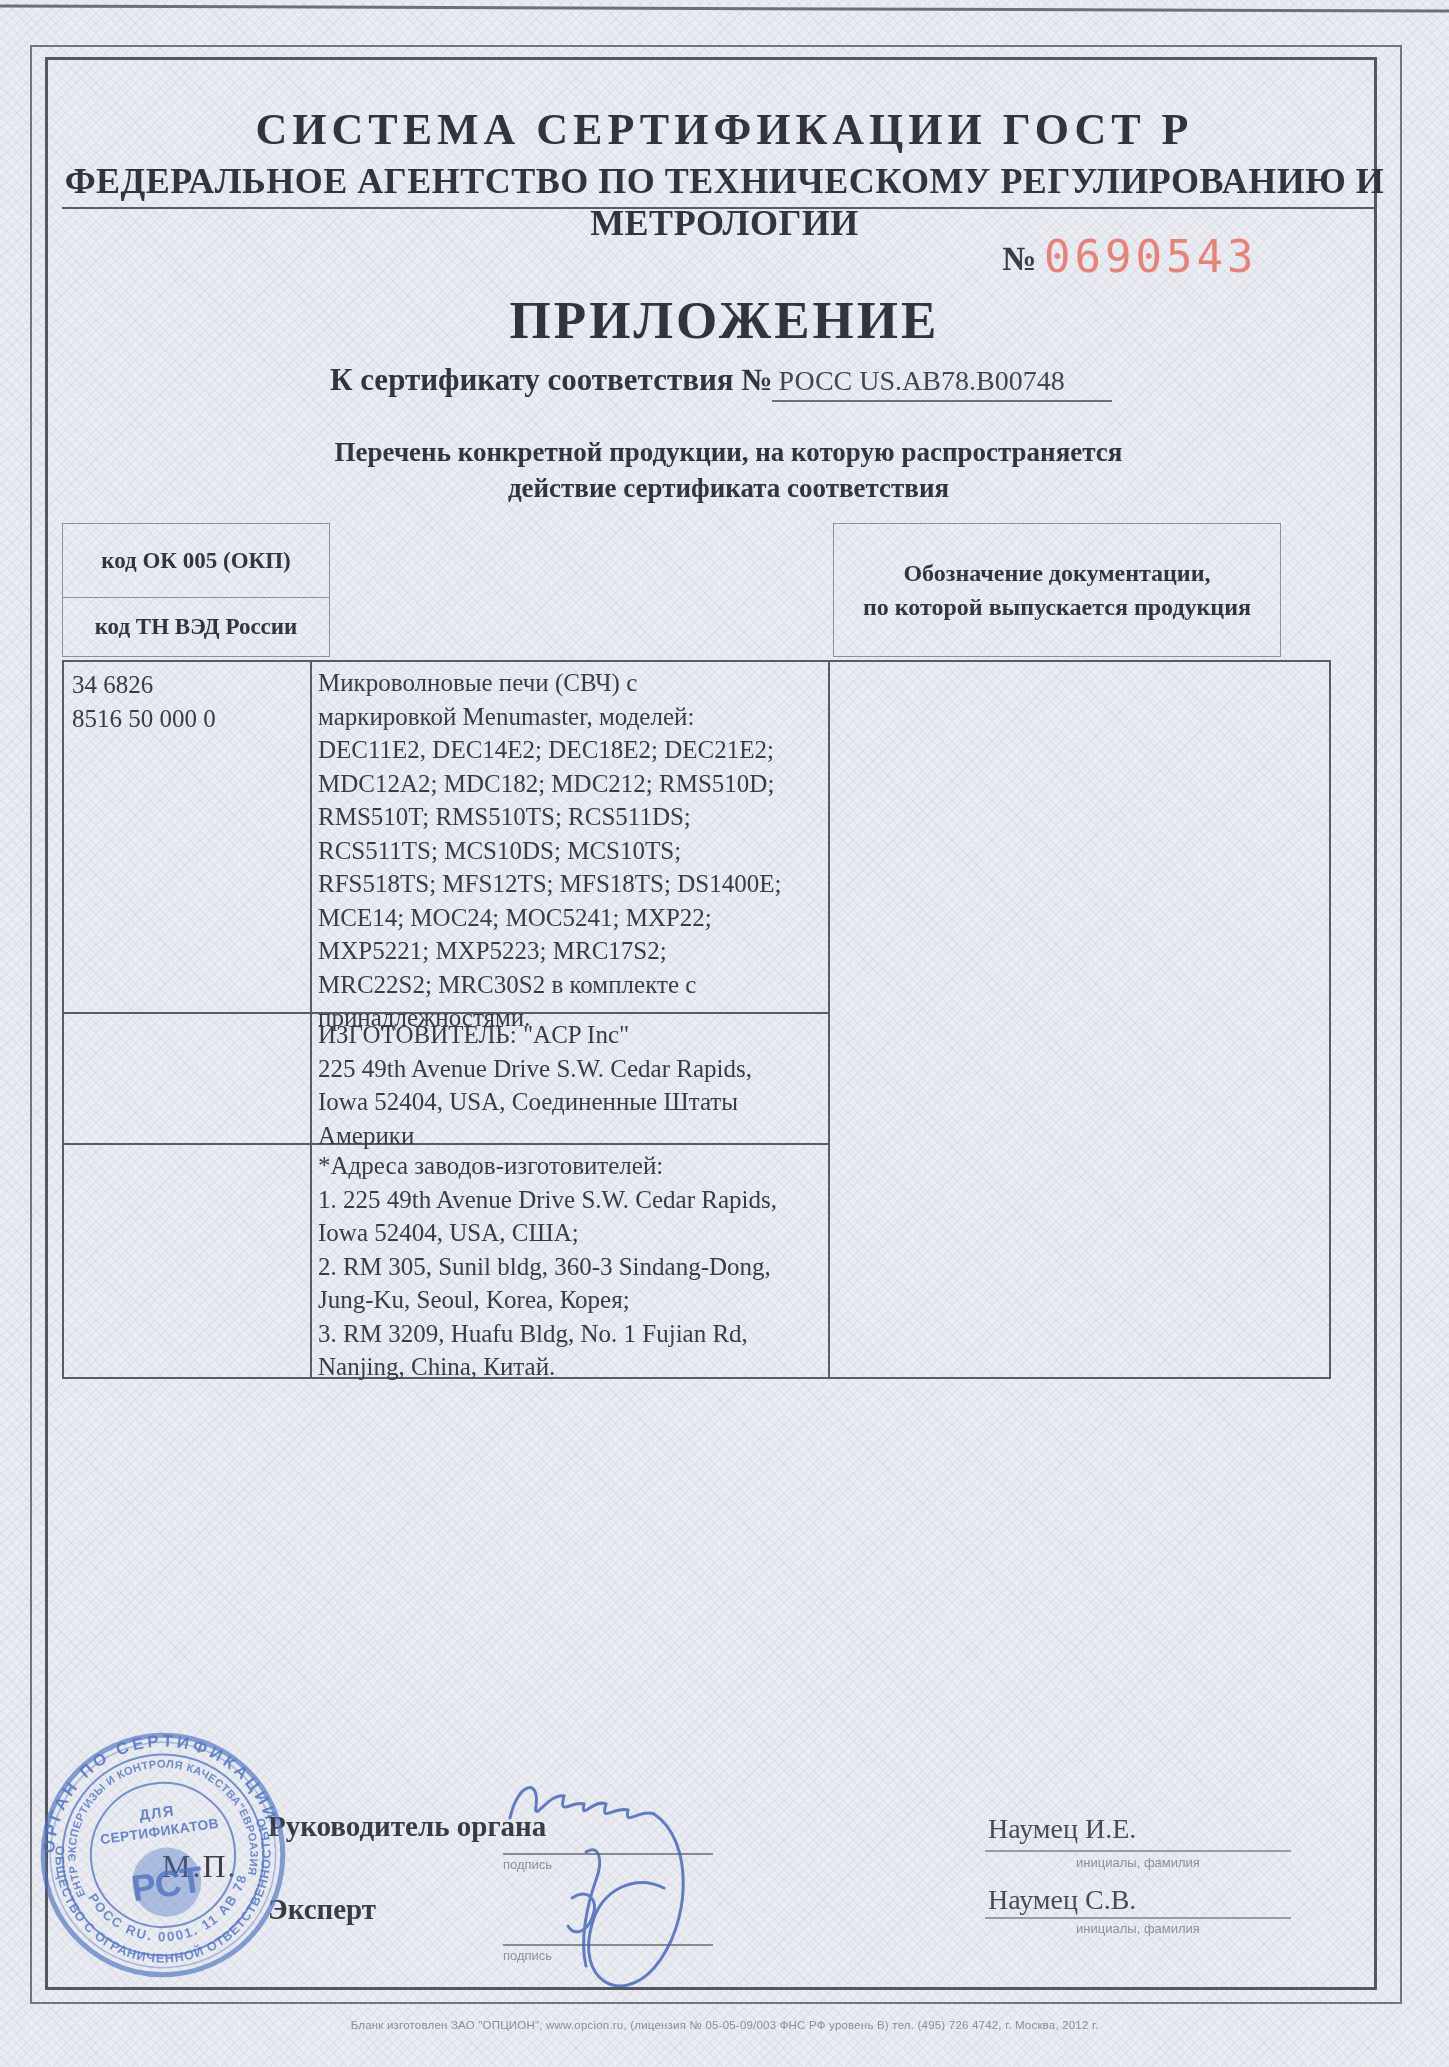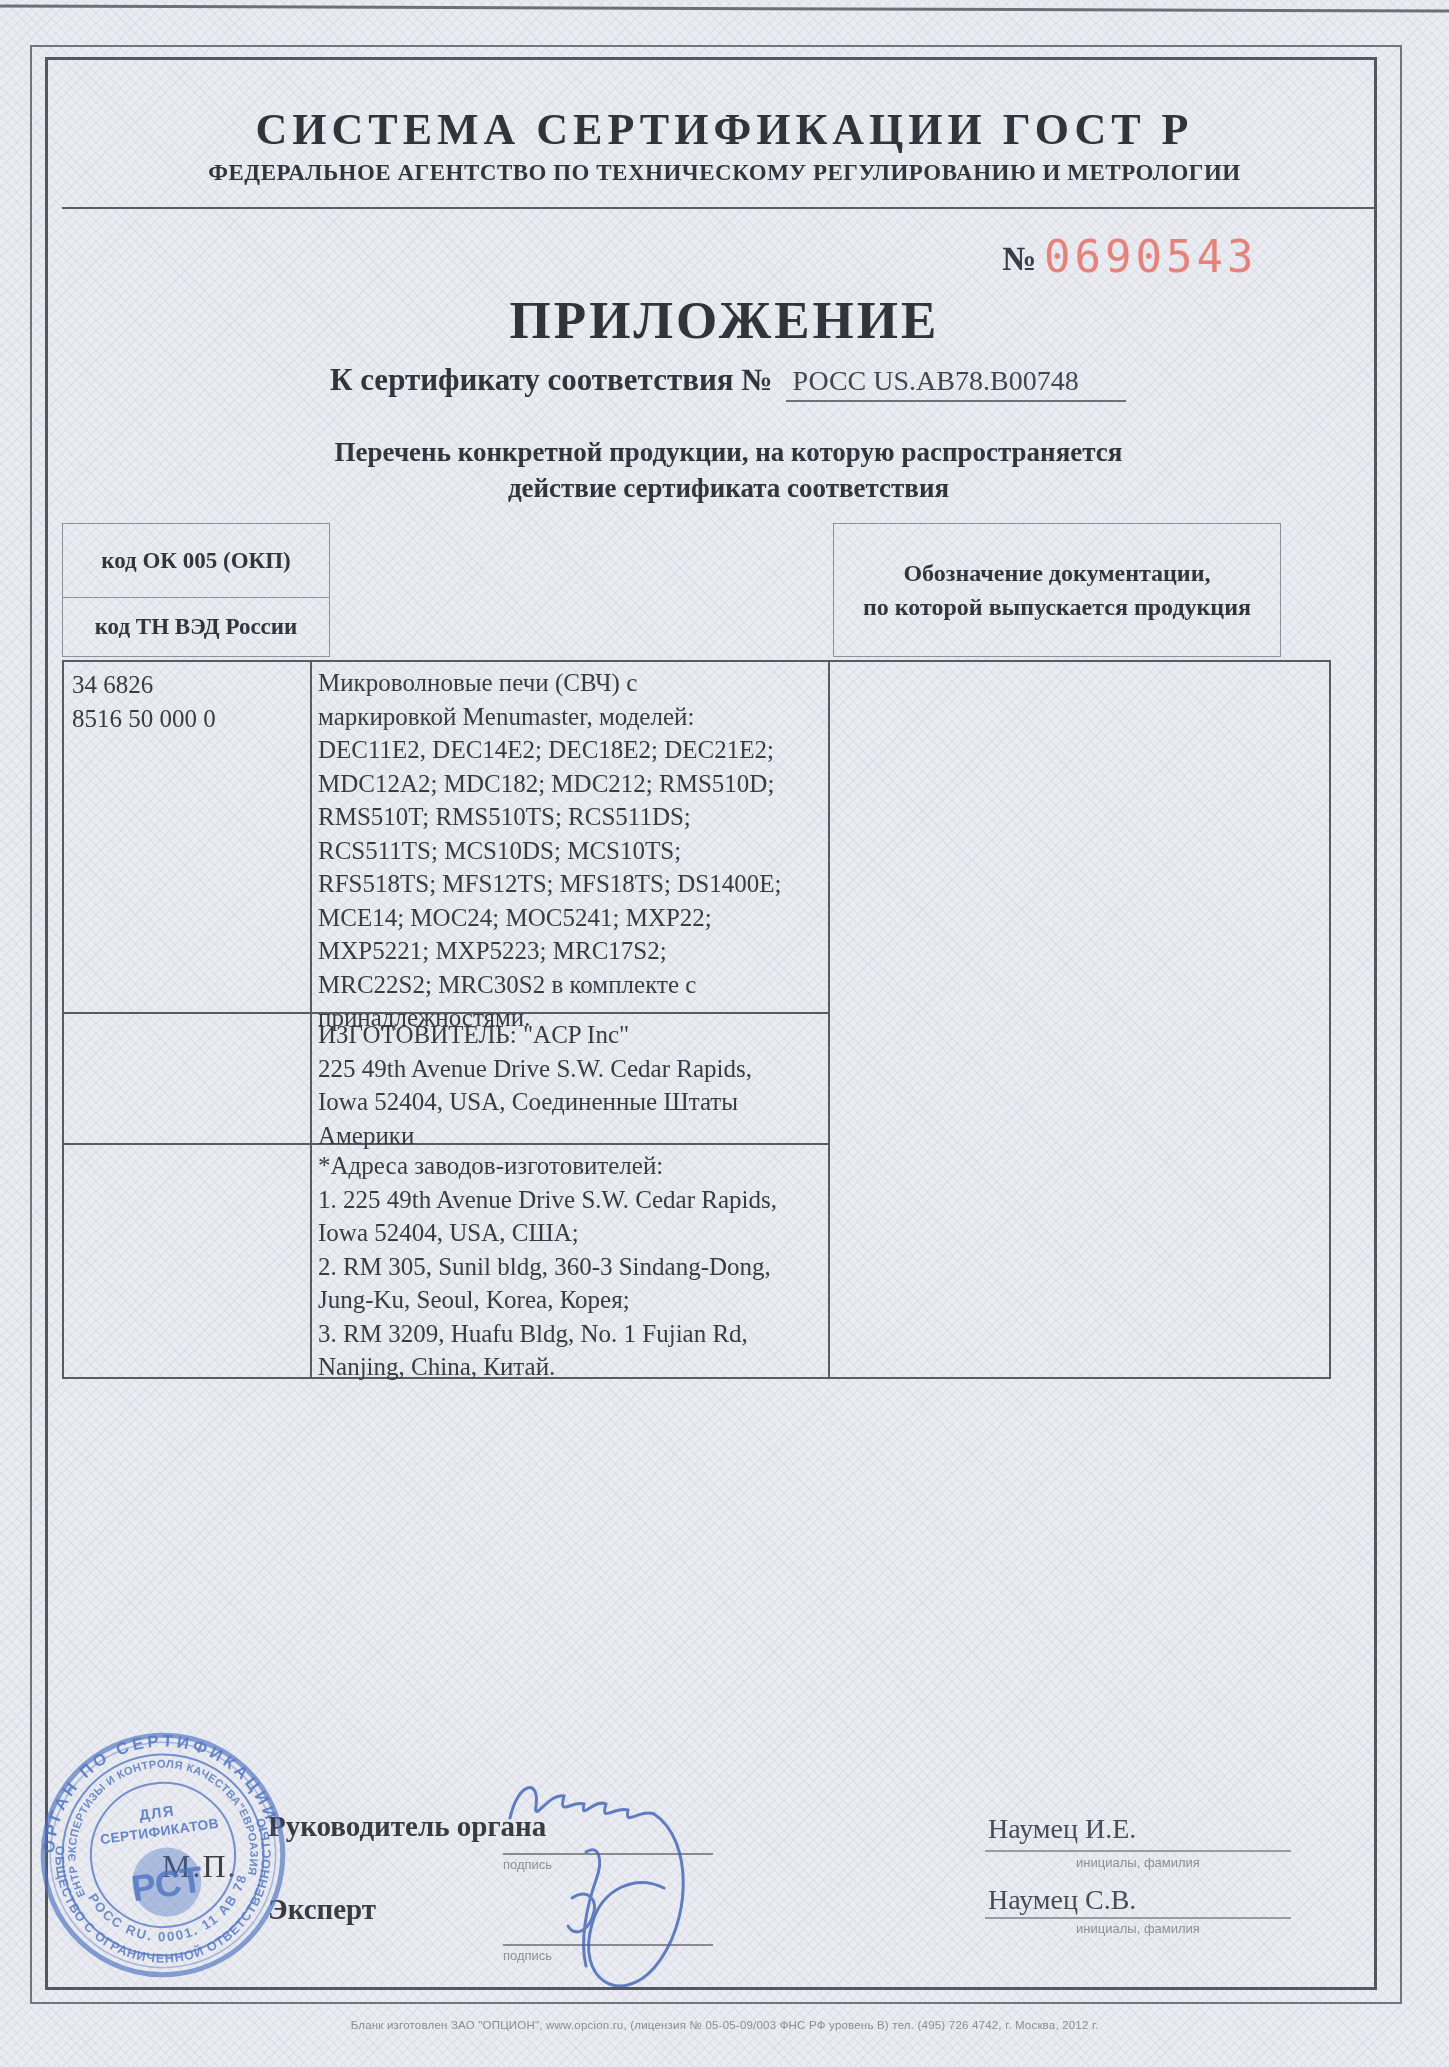--- a/index.html
+++ b/index.html
@@ -15,29 +15,29 @@
   .abs { position: absolute; }
   .pre { white-space: pre-line; }
   .ctr { left: 0; right: 0; text-align: center; }
 
   .scan-line { left: 0; top: 7px; width: 1449px; height: 3px; background: #474750; opacity: .75; transform: rotate(.2deg); }
 
   .frame-outer { left: 30px; top: 45px; width: 1372px; height: 1959px; border: 2px solid #74747e; }
   .frame-inner { left: 45px; top: 57px; width: 1332px; height: 1933px; border: 3px solid #565660; }
 
   .system-title { top: 104px; font-size: 44px; font-weight: bold; letter-spacing: 5px; color: #33333c; }
-  .agency-title { top: 160px; font-size: 23px; font-weight: bold; letter-spacing: .5px; color: #33333c; }
+  .agency-title { top: 160px; font-size: 36px; font-weight: bold; letter-spacing: .5px; color: #33333c; }
   .top-rule { left: 62px; top: 207px; width: 1313px; height: 2px; background: #5a5a64; }
 
   .blank-no-label { left: 1002px; top: 240px; font-size: 34px; font-weight: bold; color: #3c3c46; }
   .blank-no-digits { left: 1044px; top: 231px; font-family: "DejaVu Sans Mono", monospace; font-size: 44px; color: #e5837a; letter-spacing: 4px; }
 
   .doc-title { top: 290px; font-size: 53px; font-weight: bold; letter-spacing: 3px; color: #33333c; }
 
-  .cert-line { left: 330px; top: 362px; display: flex; align-items: baseline; gap: 14px; }
+  .cert-line { left: 330px; top: 362px; display: flex; align-items: baseline; }
   .cert-line .lbl { font-size: 31px; font-weight: bold; color: #33333c; }
   .cert-line .val { font-size: 28px; color: #44444e; min-width: 340px; padding: 0 6px 3px 6px; border-bottom: 2px solid #70707a; }
 
   .intro { top: 434px; font-size: 27px; font-weight: bold; line-height: 36px; color: #33333c; margin-left: 8px; }
 
   .th { border: 1px solid #8f8f9b; color: #33333c; font-weight: bold;
         display: flex; align-items: center; justify-content: center; text-align: center; }
   .th1 { left: 62px; top: 523px; width: 268px; height: 134px; flex-direction: column; padding: 0; }
   .th1 .sub { width: 100%; display: flex; align-items: center; justify-content: center; font-size: 23px; }
   .th1 .sub.top { height: 74px; border-bottom: 1px solid #8f8f9b; }

